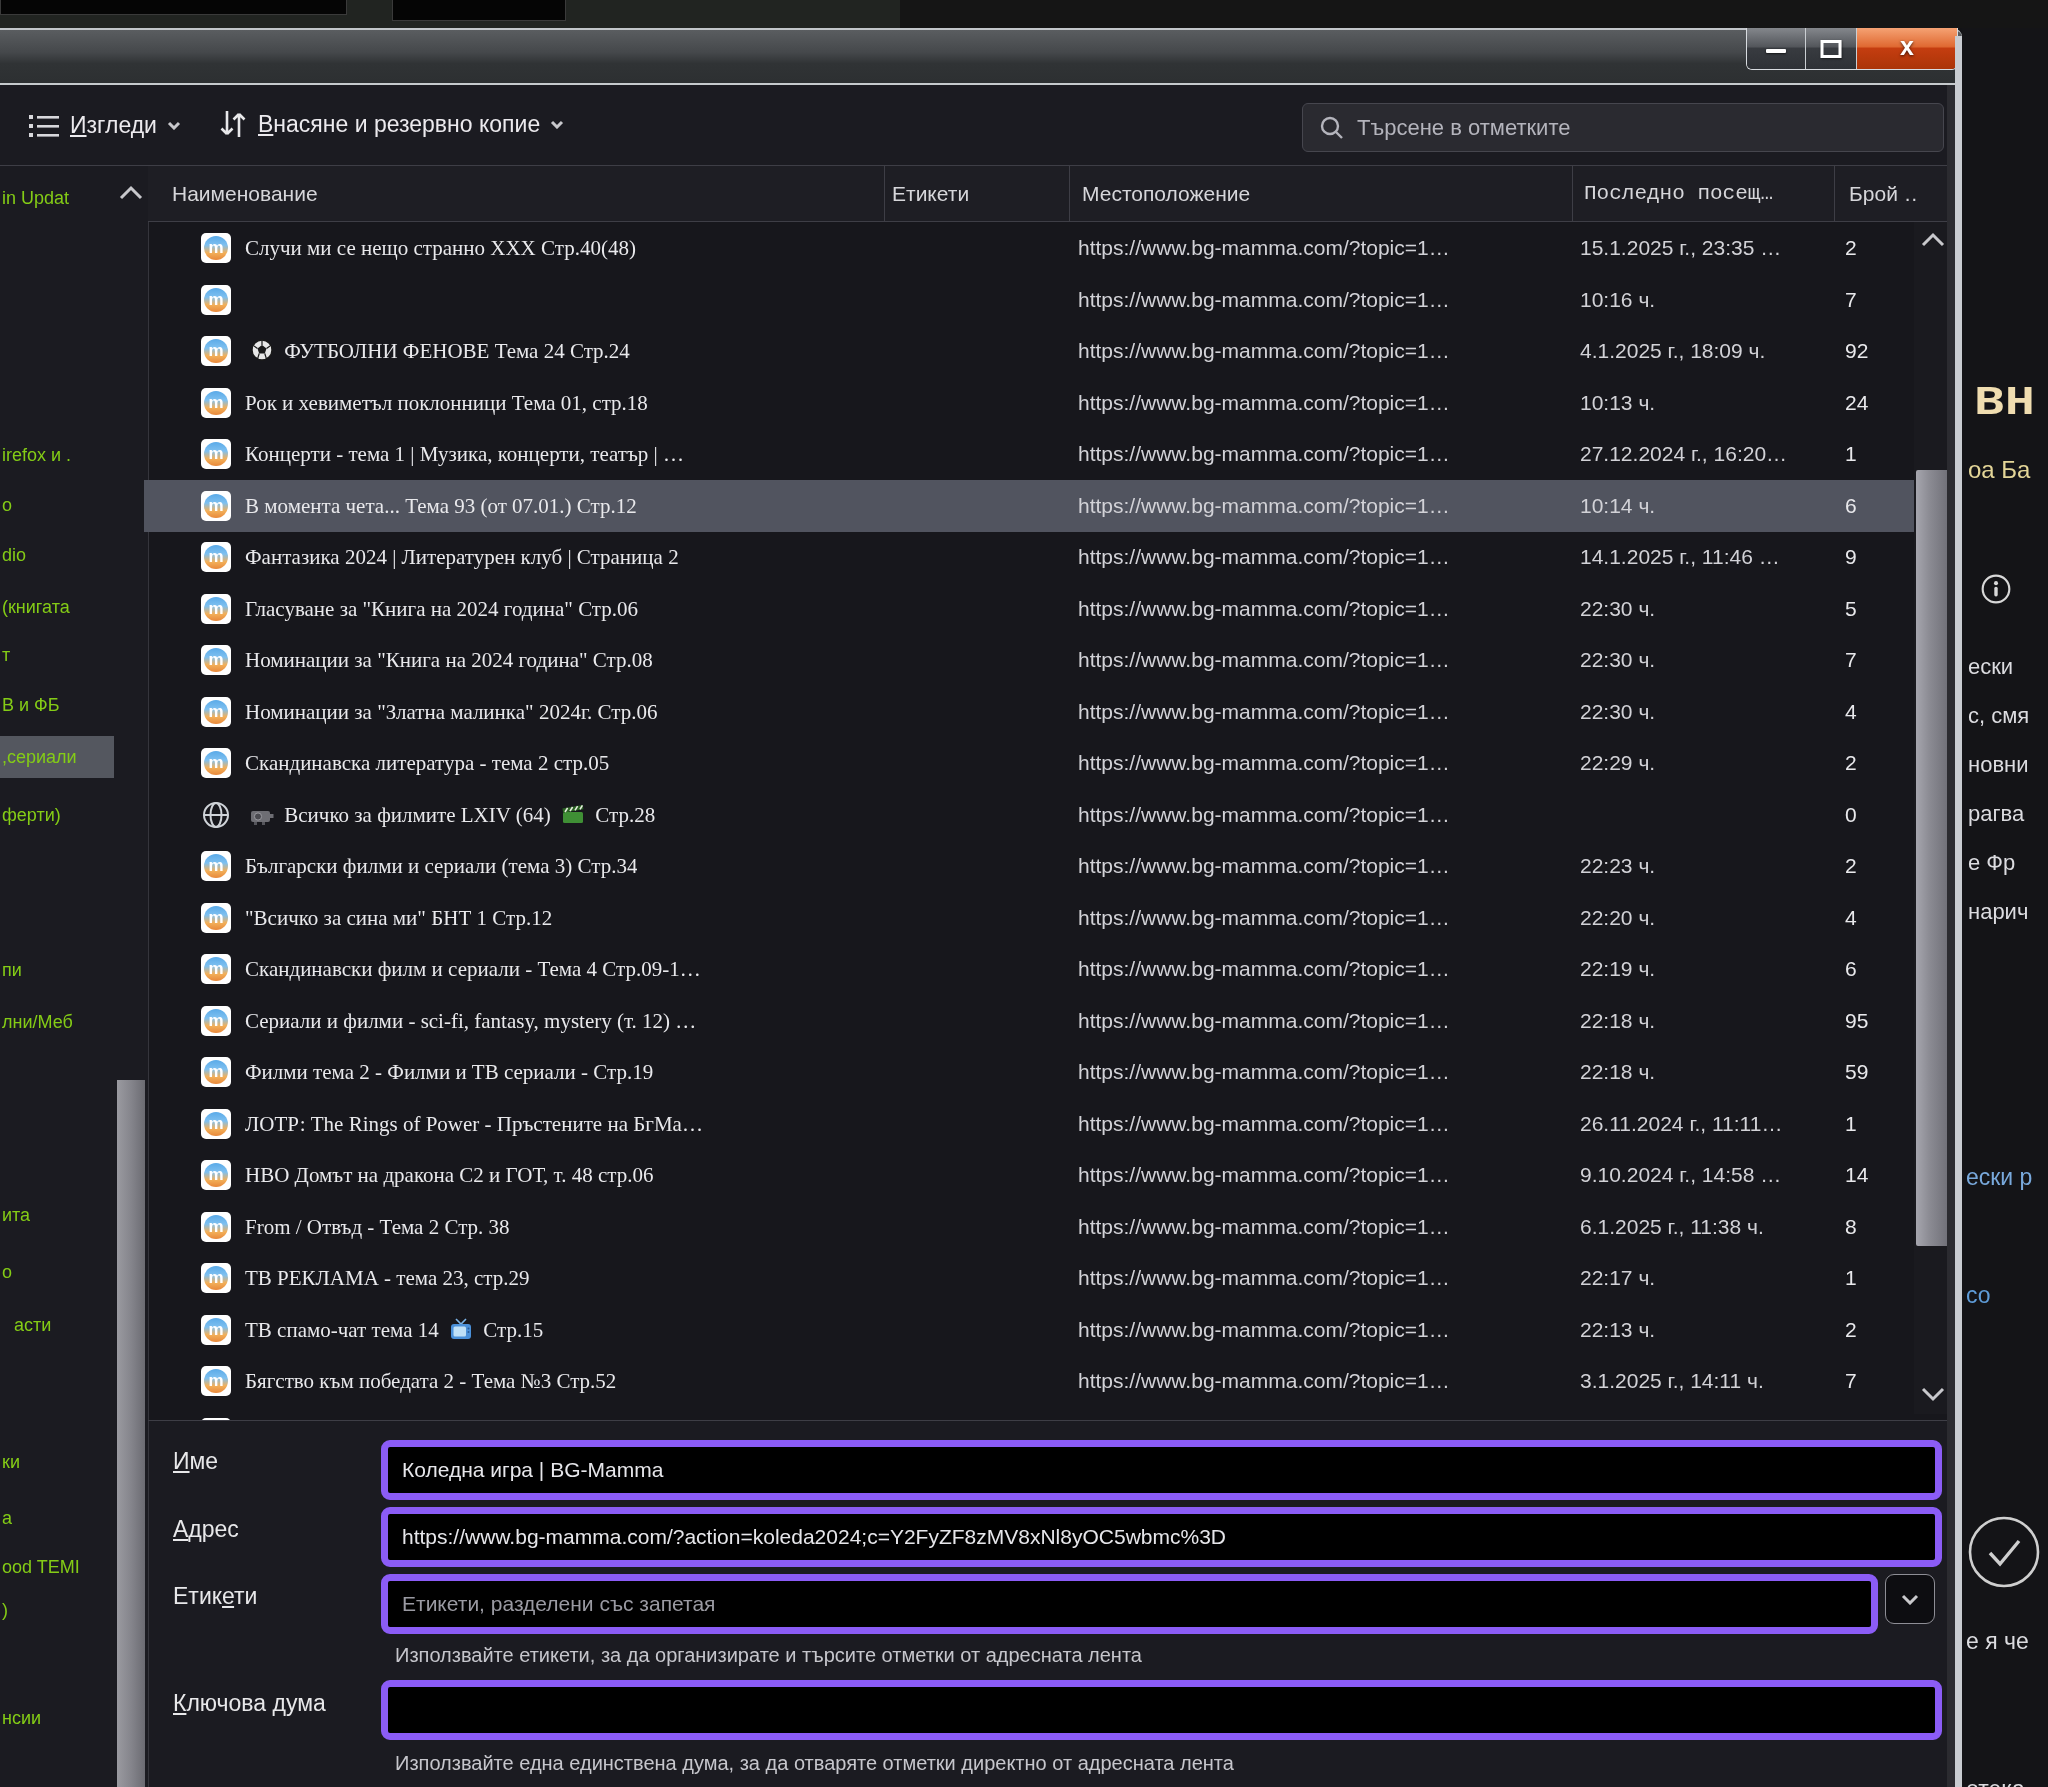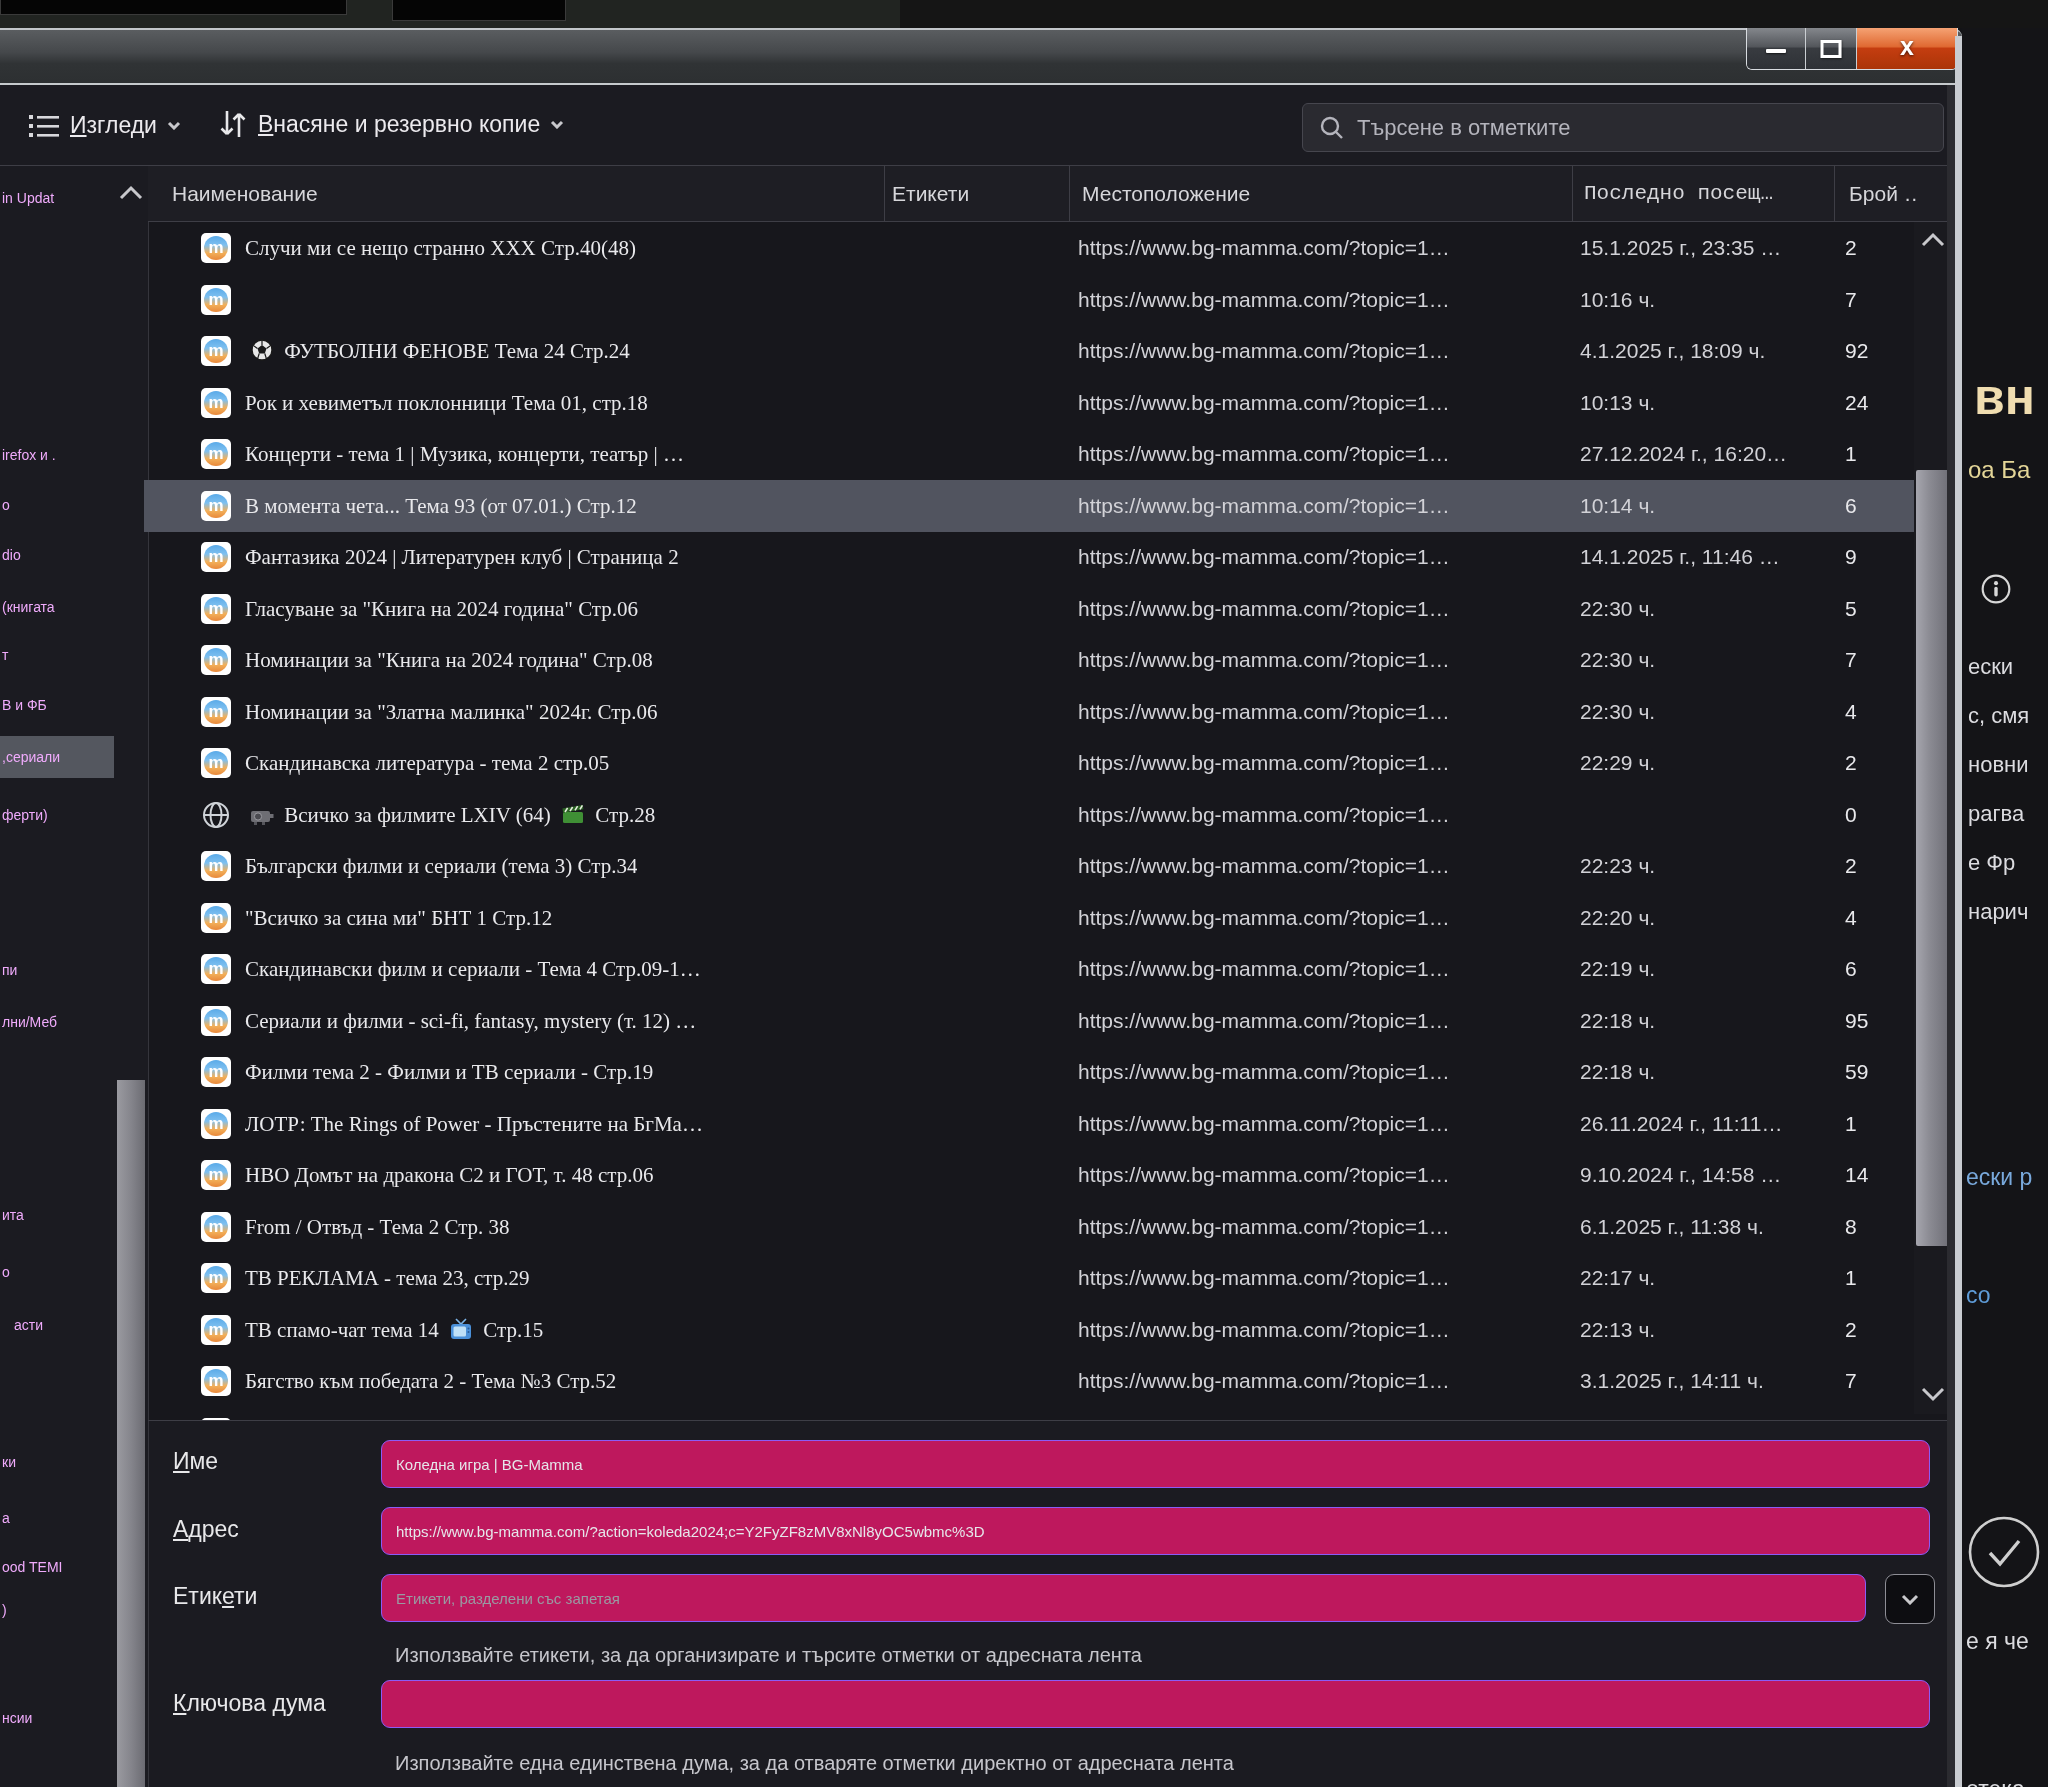--- a/index.html
+++ b/index.html
@@ -53,29 +53,29 @@
     color:#fff;font-weight:bold;font-size:17px;}
   .fav-globe{position:absolute;left:57px;top:11px;width:30px;height:30px;}
   .emoji-ico{display:inline-block;vertical-align:-4px;margin:0 5px;}
   
   .vscroll{left:1914px;top:222px;width:38px;height:1192px;background:#1a1a1f;}
   .vthumb{position:absolute;left:2px;width:34px;background:linear-gradient(90deg,#a6a6ae 0%,#8b8b93 40%,#6d6d75 100%);border-radius:2px;}
   .side-thumb{left:117px;top:1080px;width:28px;height:707px;background:linear-gradient(90deg,#9a9aa0 0%,#85858c 50%,#6b6b72 100%);}
   .chev{stroke:#c8c8cc;stroke-width:3;fill:none;}
   
   .side-divider{left:148px;top:166px;width:1px;height:1621px;background:#35353c;}
-  .frag{position:absolute;left:2px;height:42px;line-height:42px;font-size:14px;color:#f0abfc;white-space:nowrap;}
+  .frag{position:absolute;left:2px;height:42px;line-height:42px;font-size:18px;color:#84cc16;white-space:nowrap;}
   .frag.selected{background:#54575f;left:0;padding-left:2px;width:112px;}
   
   .form-border{left:148px;top:1420px;width:1799px;height:1px;background:#3e3e46;}
   .form-bg{left:149px;top:1421px;width:1798px;height:366px;background:#1b1b21;}
   .flabel{position:absolute;left:173px;font-size:23px;color:#e8e8ea;}
   .flabel .key{text-decoration:underline;}
-  .finput{position:absolute;left:381px;height:46px;background:#be185d;border:1px solid #8b5cf6;border-radius:9px;
-    color:#e6e6ea;font-size:15px;font-family:"Liberation Sans",sans-serif;padding:0 14px;outline:none;}
+  .finput{position:absolute;left:381px;height:46px;background:#000000;border:7px solid #8b5cf6;border-radius:9px;
+    color:#e6e6ea;font-size:21px;font-family:"Liberation Sans",sans-serif;padding:0 14px;outline:none;}
   .finput::placeholder{color:#9a9aa2;opacity:1;}
   .fhint{position:absolute;left:395px;font-size:20px;color:#c6c6cc;white-space:nowrap;}
   .tagbtn{left:1885px;top:1574px;width:48px;height:48px;border:1px solid #8e8e96;border-radius:9px;background:#0d0d11;
     display:flex;align-items:center;justify-content:center;}
   
   .rightwin{left:1962px;top:28px;width:86px;height:1759px;background:#141417;overflow:hidden;}
   .rw-frag{position:absolute;white-space:nowrap;color:#dcdce0;font-size:22px;}
 </style>
 </head>
 <body>

